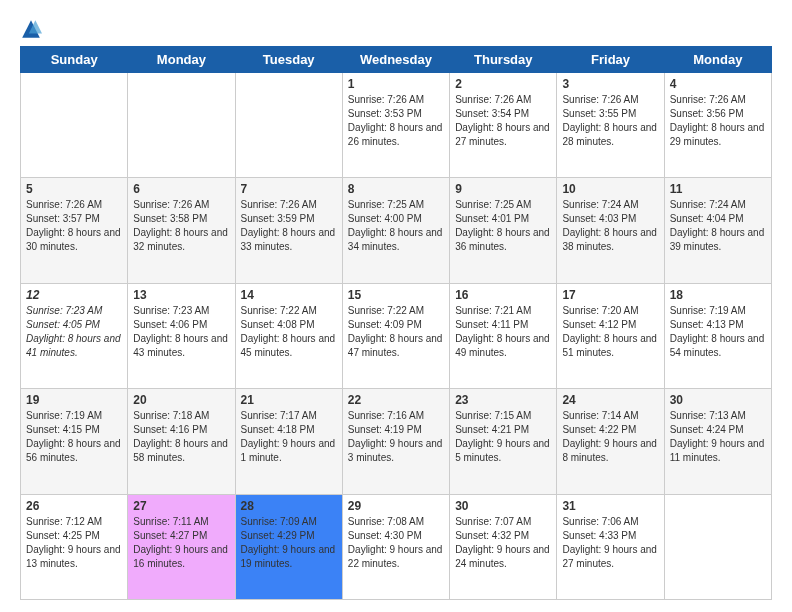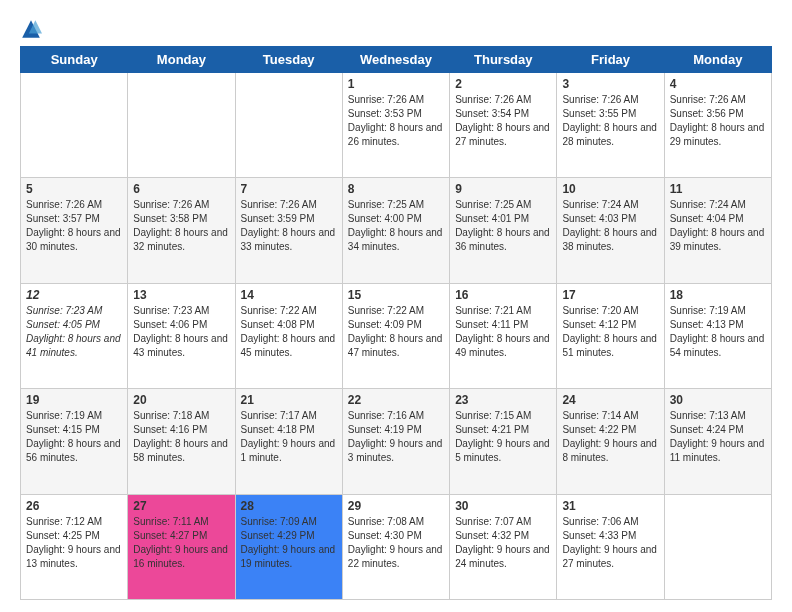--- a/index.html
+++ b/index.html
@@ -302,21 +302,21 @@
 Daylight: 9 hours and 11 minutes.</div>
           </td>
         </tr>
         <tr>
           <td style="background: rgb(255, 255, 255);">
             <span class="day-num">26</span>
             <div class="day-info">Sunrise: 7:12 AM
 Sunset: 4:25 PM
 Daylight: 9 hours and 13 minutes.</div>
           </td>
-          <td style="background: #ec4899;">
+          <td style="background: #f0abfc;">
             <span class="day-num">27</span>
             <div class="day-info">Sunrise: 7:11 AM
 Sunset: 4:27 PM
 Daylight: 9 hours and 16 minutes.</div>
           </td>
           <td style="background: #3b82f6;">
             <span class="day-num">28</span>
             <div class="day-info">Sunrise: 7:09 AM
 Sunset: 4:29 PM
 Daylight: 9 hours and 19 minutes.</div>

